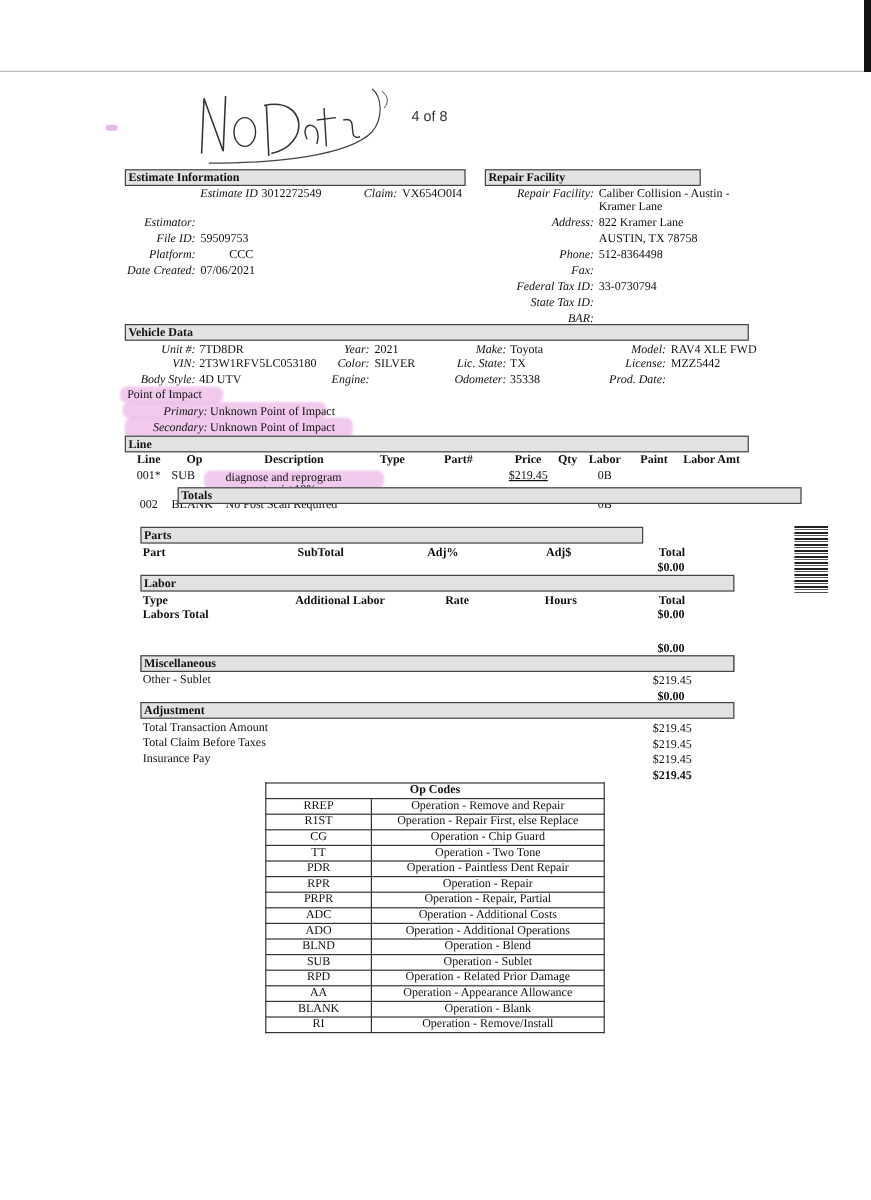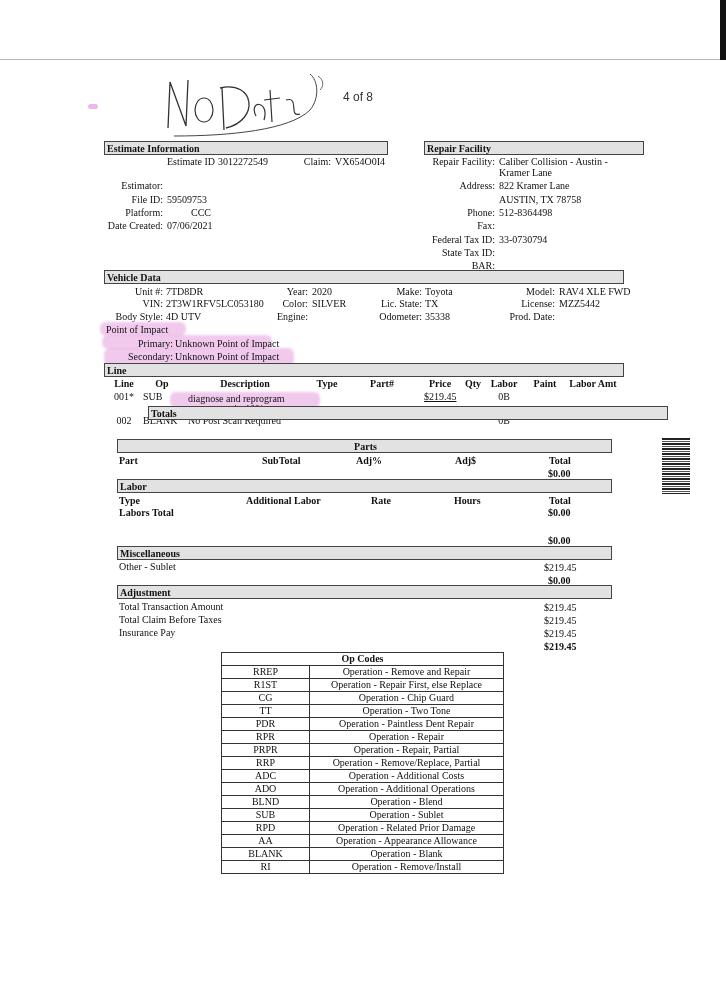--- a/index.html
+++ b/index.html
@@ -13,21 +13,21 @@
   .edgebar { left:720px; top:0; width:6px; height:60px; background:#111; }
   .pink-dot { left:88px; top:104px; width:10px; height:5px; background:#e9a6e4; border-radius:3px; opacity:.8; }
   .handwriting { left:160px; top:70px; width:170px; height:70px; }
   .pagenum { left:343px; top:90px; font-family:"Liberation Sans", sans-serif; font-size:12px; color:#333; }
 
   .hdr {
     position:absolute; height:13px; border:1px solid #444;
     background:#e2e2e2; font-weight:bold; font-size:10px; line-height:13px;
     padding-left:2px; box-sizing:border-box; height:14px;
   }
-  .lbl { position:absolute; text-align:center; white-space:nowrap; }
+  .lbl { position:absolute; text-align:center; white-space:nowrap;font-style:italic; }
   .val { position:absolute; white-space:nowrap; }
   .b { font-weight:bold; }
   .c { position:absolute; white-space:nowrap; text-align:center; }
   .hl { position:absolute; background:#e59ee0; opacity:.55; border-radius:6px; filter:blur(1px); }
   .u { text-decoration:underline; }
 
   table.op { position:absolute; left:221px; top:652px; width:283px; border-collapse:collapse; font-size:10px; }
   table.op td, table.op th { border:1px solid #333; padding:0; height:12px; line-height:12px; text-align:center; font-weight:normal; }
   table.op th { font-weight:bold; }
   table.op td.code { width:87px; }
@@ -60,21 +60,21 @@
 <div class="lbl" style="right:395px;top:156px;">Claim:</div>
 <div class="val" style="left:335px;top:156px;">VX654O0I4</div>
 <div class="lbl" style="right:563px;top:180px;">Estimator:</div>
 <div class="lbl" style="right:563px;top:194px;">File ID:</div>
 <div class="val" style="left:167px;top:194px;">59509753</div>
 <div class="lbl" style="right:563px;top:207px;">Platform:</div>
 <div class="val" style="left:167px;top:207px;margin-left:24px;">CCC</div>
 <div class="lbl" style="right:563px;top:220px;">Date Created:</div>
 <div class="val" style="left:167px;top:220px;">07/06/2021</div>
 
-<div class="hdr" style="left:424px;top:141px;width:220px;">Repair Facility</div>
+<div class="hdr" style="left:404px;top:141px;width:180px;">Repair Facility</div>
 <div class="lbl" style="right:231px;top:156px;">Repair Facility:</div>
 <div class="val" style="left:499px;top:156px;">Caliber Collision - Austin -</div>
 <div class="val" style="left:499px;top:167px;">Kramer Lane</div>
 <div class="lbl" style="right:231px;top:180px;">Address:</div>
 <div class="val" style="left:499px;top:180px;">822 Kramer Lane</div>
 <div class="val" style="left:499px;top:194px;">AUSTIN, TX 78758</div>
 <div class="lbl" style="right:231px;top:207px;">Phone:</div>
 <div class="val" style="left:499px;top:207px;">512-8364498</div>
 <div class="lbl" style="right:231px;top:220px;">Fax:</div>
 <div class="lbl" style="right:231px;top:234px;">Federal Tax ID:</div>
@@ -84,21 +84,21 @@
 
 <div class="hdr" style="left:104px;top:270px;width:520px;">Vehicle Data</div>
 <div class="lbl" style="right:563px;top:286px;">Unit #:</div>
 <div class="val" style="left:166px;top:286px;">7TD8DR</div>
 <div class="lbl" style="right:563px;top:298px;">VIN:</div>
 <div class="val" style="left:166px;top:298px;">2T3W1RFV5LC053180</div>
 <div class="lbl" style="right:563px;top:311px;">Body Style:</div>
 <div class="val" style="left:166px;top:311px;">4D UTV</div>
 
 <div class="lbl" style="right:418px;top:286px;">Year:</div>
-<div class="val" style="left:312px;top:286px;">2020</div>
+<div class="val" style="left:312px;top:286px;">2021</div>
 <div class="lbl" style="right:418px;top:298px;">Color:</div>
 <div class="val" style="left:312px;top:298px;">SILVER</div>
 <div class="lbl" style="right:418px;top:311px;">Engine:</div>
 
 <div class="lbl" style="right:304px;top:286px;">Make:</div>
 <div class="val" style="left:425px;top:286px;">Toyota</div>
 <div class="lbl" style="right:304px;top:298px;">Lic. State:</div>
 <div class="val" style="left:425px;top:298px;">TX</div>
 <div class="lbl" style="right:304px;top:311px;">Odometer:</div>
 <div class="val" style="left:425px;top:311px;">35338</div>
@@ -138,23 +138,23 @@
 <div class="val u" style="left:424px;top:391px;">$219.45</div>
 <div class="c" style="left:489px;top:391px;width:30px;">0B</div>
 
 <div class="c" style="left:112px;top:415px;width:24px;">002</div>
 <div class="val" style="left:143px;top:415px;">BLANK</div>
 <div class="val" style="left:188px;top:415px;">No Post Scan Required</div>
 <div class="c" style="left:489px;top:415px;width:30px;">0B</div>
 
 <div class="hdr" style="left:104px;top:406px;width:520px;margin-left:44px;">Totals</div>
 
-<div class="hdr" style="left:117px;top:439px;width:495px;text-align:center;">Parts</div>
+<div class="hdr" style="left:117px;top:439px;width:419px;">Parts</div>
 <div class="val b" style="left:119px;top:455px;">Part</div>
-<div class="val b" style="left:262px;top:455px;text-align:center;">SubTotal</div>
+<div class="val b" style="left:248px;top:455px;text-align:center;">SubTotal</div>
 <div class="val b" style="left:356px;top:455px;">Adj%</div>
 <div class="val b" style="left:455px;top:455px;">Adj$</div>
 <div class="val b" style="left:549px;top:455px;">Total</div>
 <div class="val b" style="left:548px;top:468px;">$0.00</div>
 
 <div class="hdr" style="left:117px;top:479px;width:495px;">Labor</div>
 <div class="val b" style="left:119px;top:495px;">Type</div>
 <div class="val b" style="left:246px;top:495px;">Additional Labor</div>
 <div class="val b" style="left:371px;top:495px;">Rate</div>
 <div class="val b" style="left:454px;top:495px;">Hours</div>
@@ -208,24 +208,20 @@
       </tr>
       <tr>
         <td class="code">RPR</td>
         <td>Operation - Repair</td>
       </tr>
       <tr>
         <td class="code">PRPR</td>
         <td>Operation - Repair, Partial</td>
       </tr>
       <tr>
-        <td class="code">RRP</td>
-        <td>Operation - Remove/Replace, Partial</td>
-      </tr>
-      <tr>
         <td class="code">ADC</td>
         <td>Operation - Additional Costs</td>
       </tr>
       <tr>
         <td class="code">ADO</td>
         <td>Operation - Additional Operations</td>
       </tr>
       <tr>
         <td class="code">BLND</td>
         <td>Operation - Blend</td>

